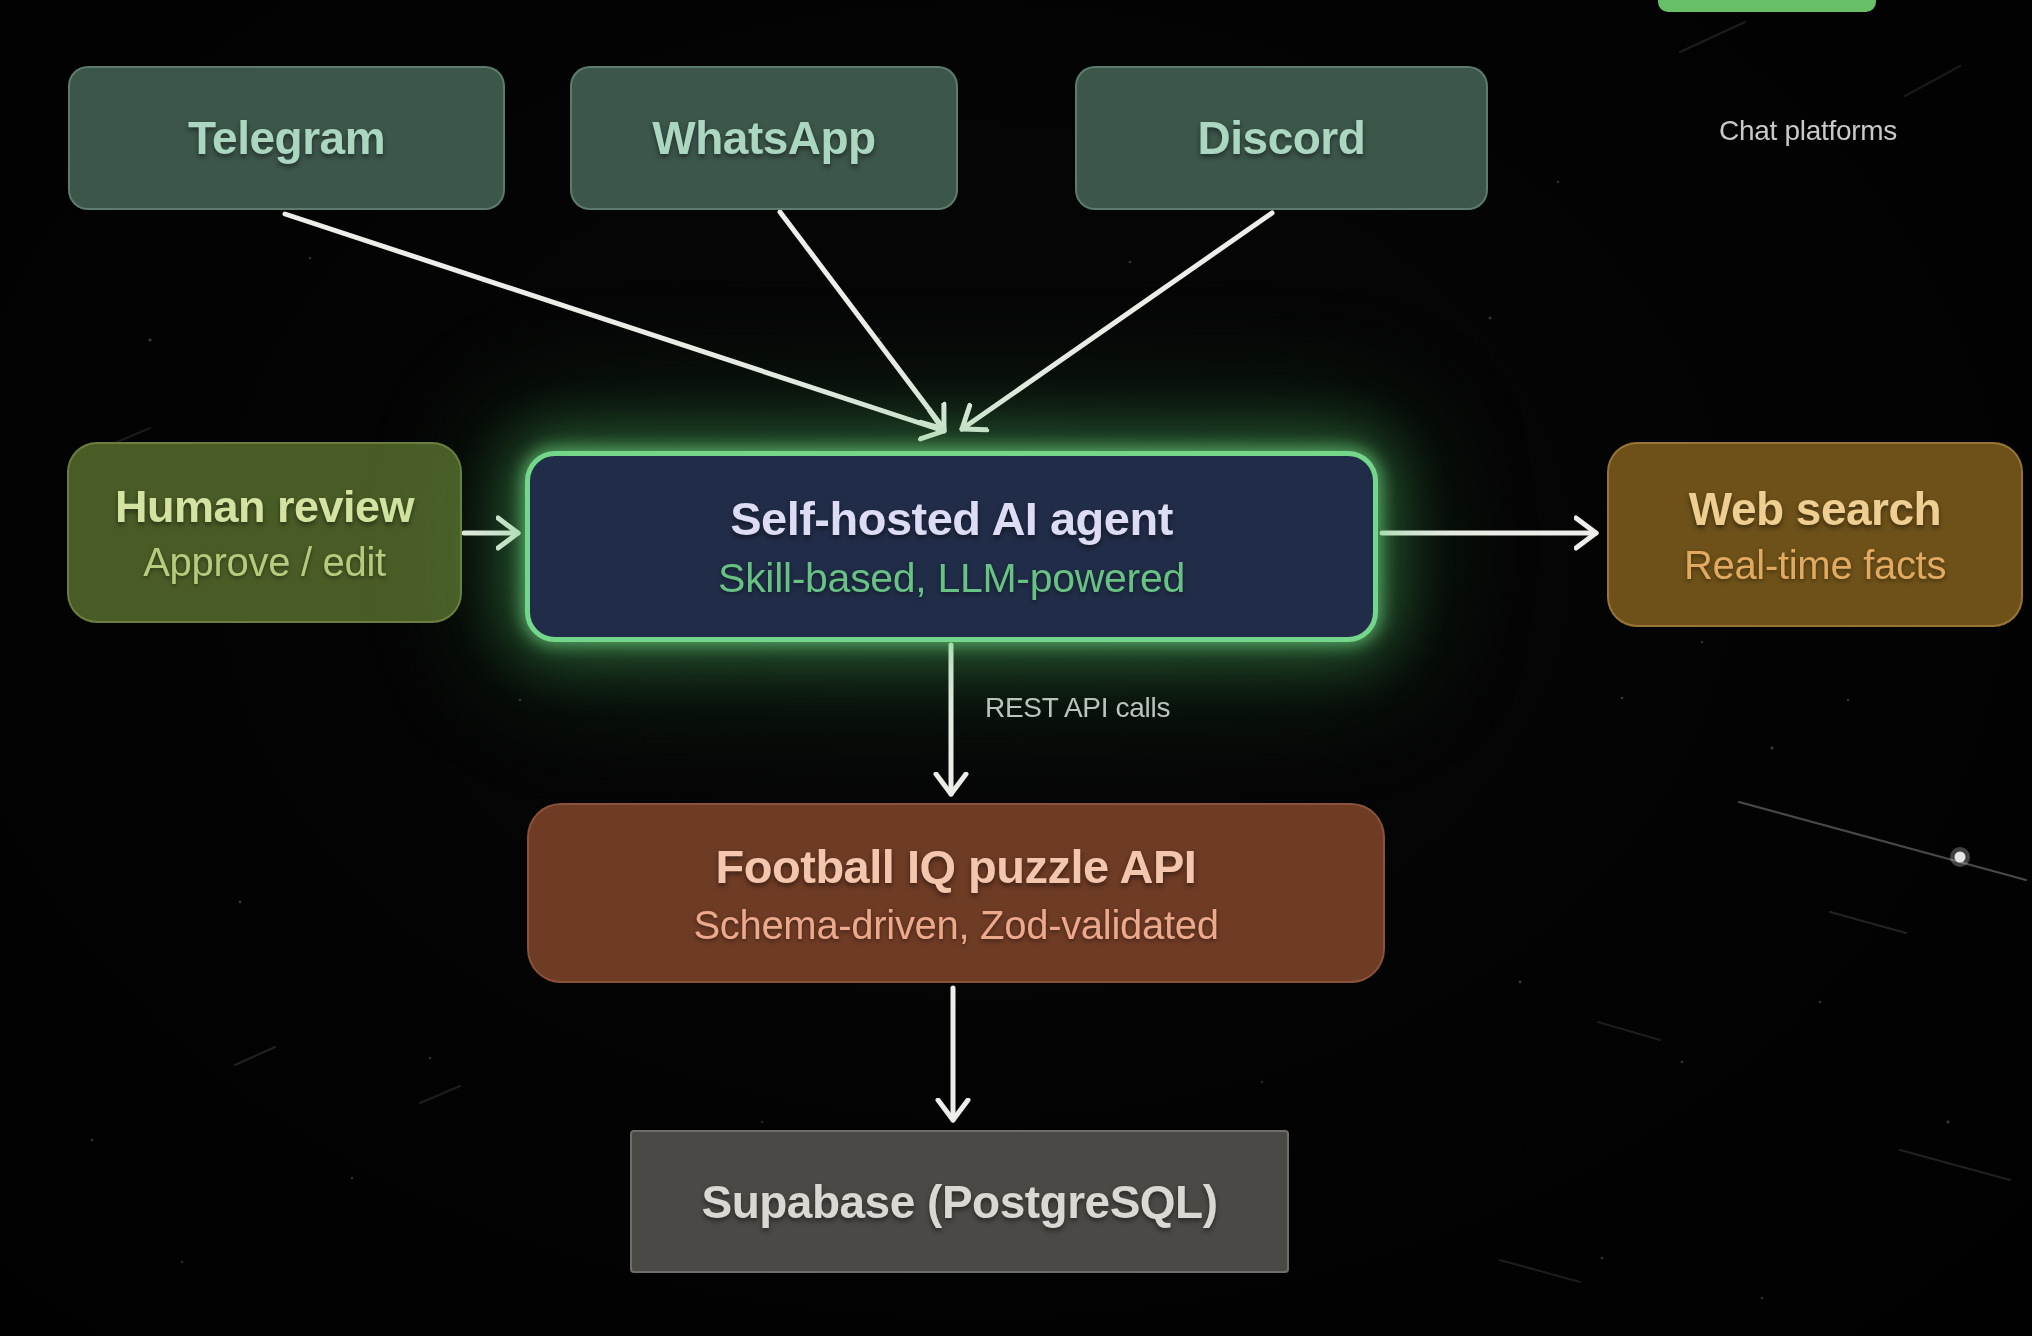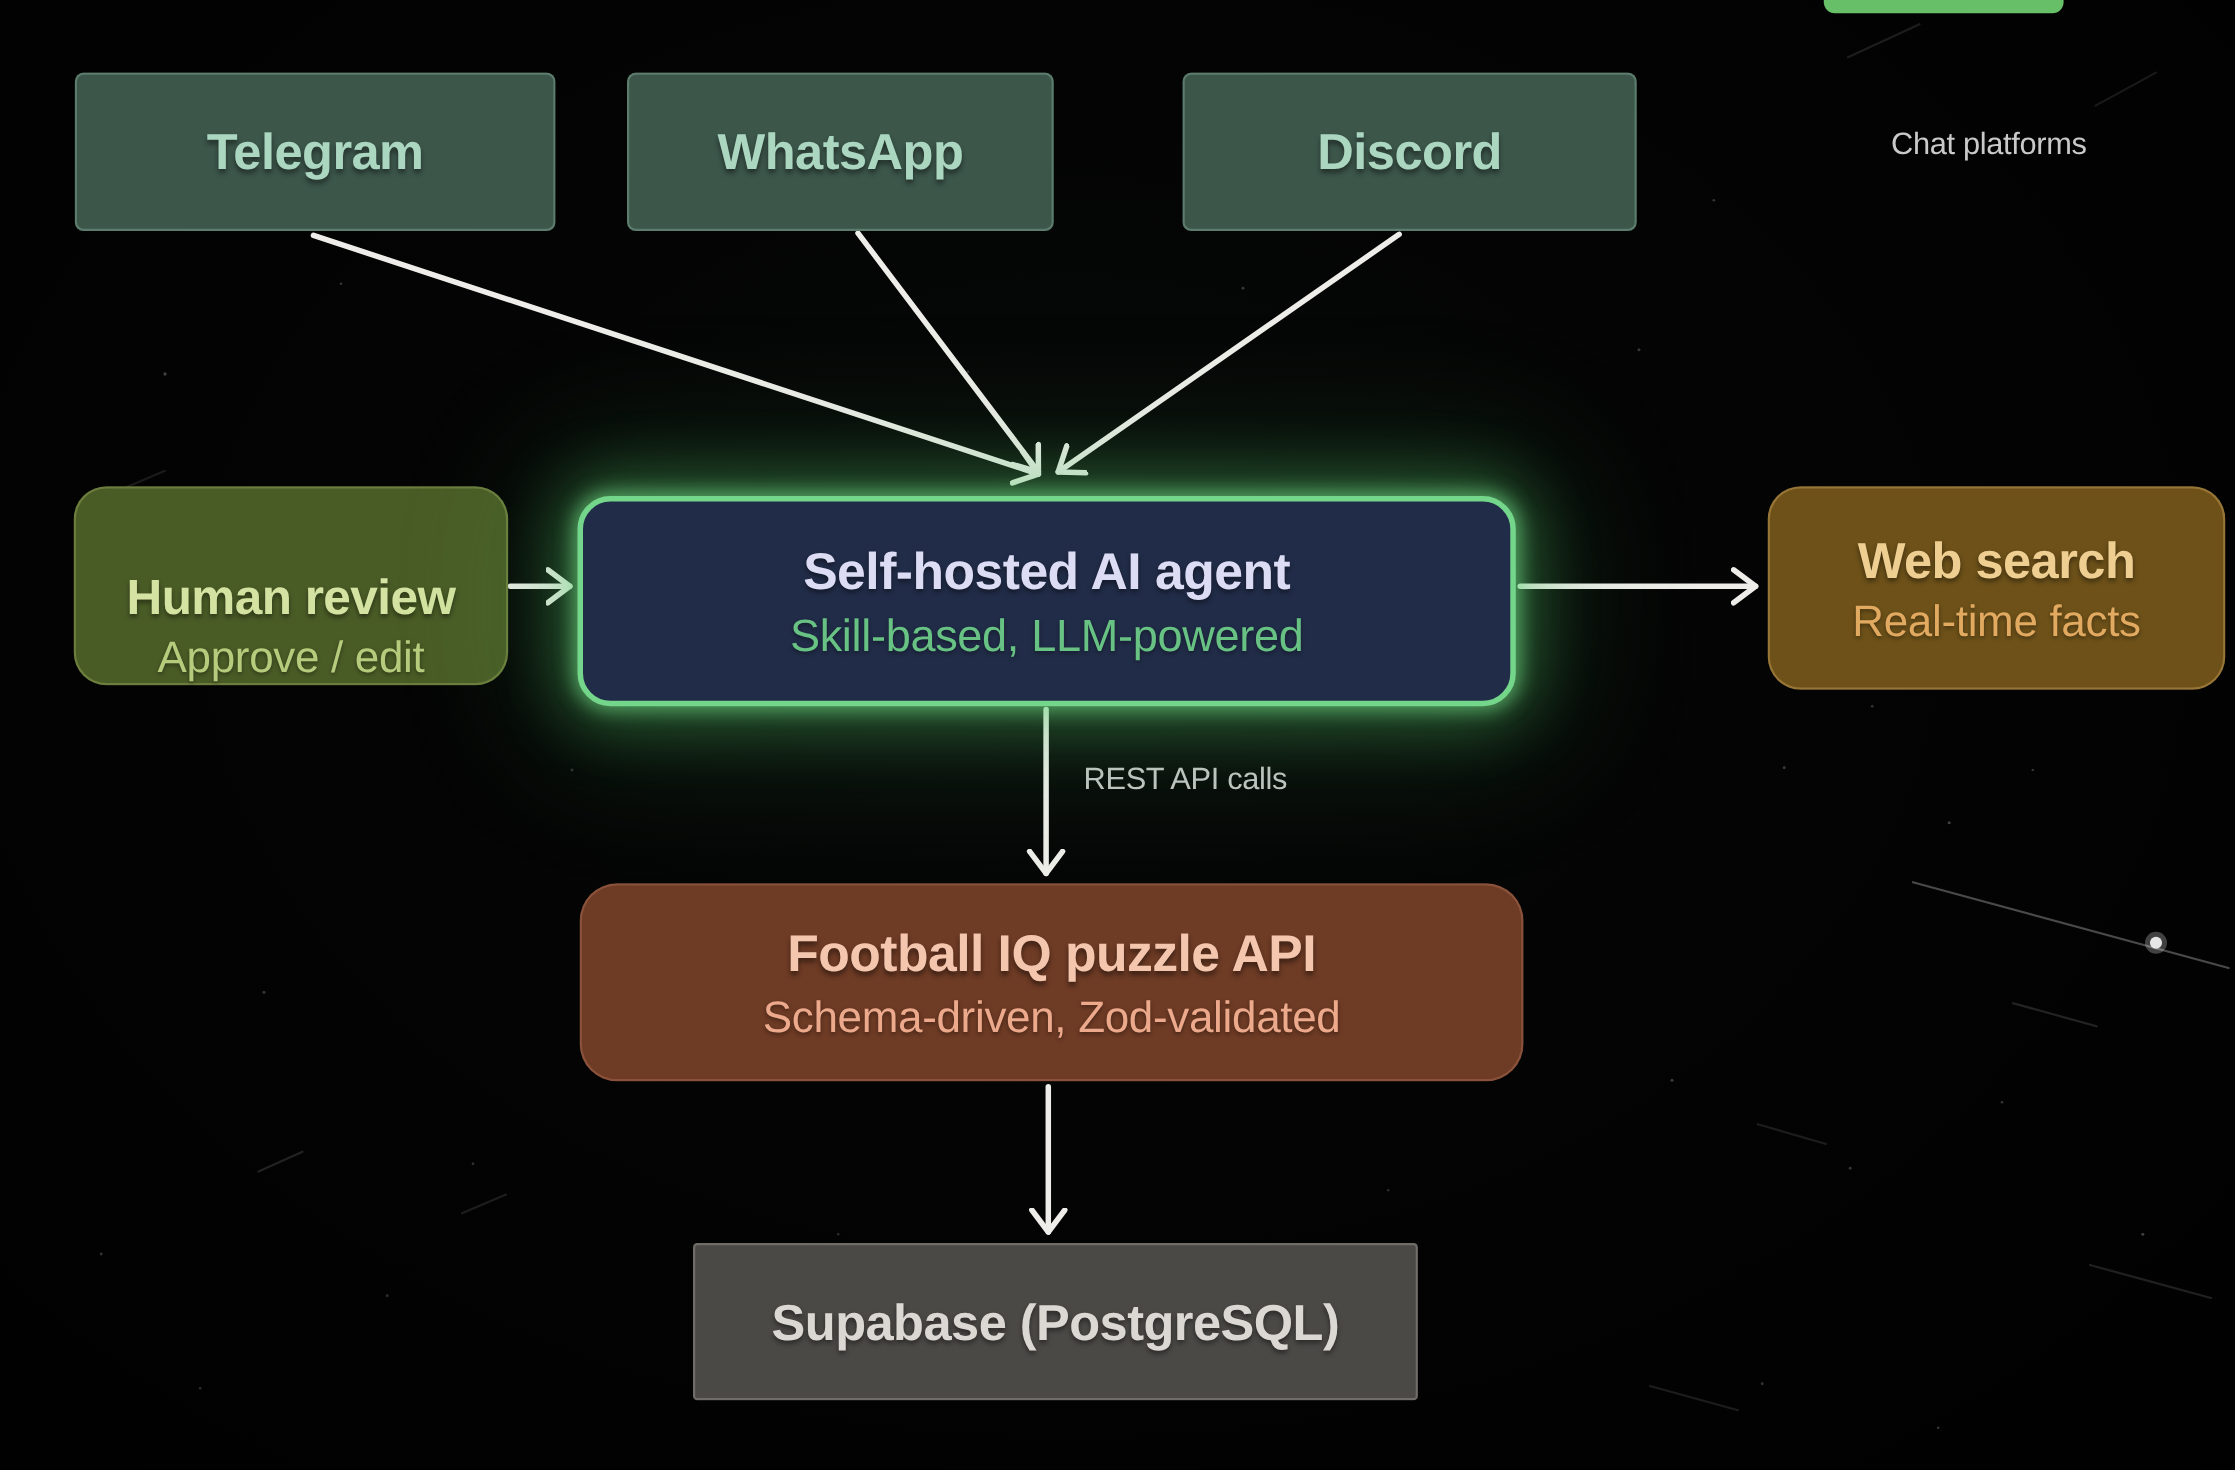--- a/index.html
+++ b/index.html
@@ -29,32 +29,31 @@
 
   
   .chat-node {
     background: #3c564a;
     border: 2px solid rgba(130, 170, 152, 0.45);
     color: #abd6c0;
     font-size: 46px;
     font-weight: bold;
     letter-spacing: -0.5px;
     text-shadow: 0 3px 5px rgba(0,0,0,0.45);
-    border-radius: 8px;
+    border-radius: 20px;
   }
   .n-telegram { left: 68px;  top: 66px; width: 437px; height: 144px; }
   .n-whatsapp { left: 570px; top: 66px; width: 388px; height: 144px; }
   .n-discord  { left: 1075px;top: 66px; width: 413px; height: 144px; }
 
   .n-human {
     left: 67px; top: 442px; width: 395px; height: 181px;
     background: #4a5c26;
     border: 2px solid rgba(142, 158, 84, 0.5);
     gap: 7px;
-    justify-content: flex-end;
   }
   .n-human .title    { color: #d4e3a1; font-size: 45px; }
   .n-human .subtitle { color: #b7cb7d; font-size: 40px; }
 
   .n-agent {
     left: 525px; top: 451px; width: 853px; height: 191px;
     background: #212c48;
     border: 5px solid #74d68a;
     border-radius: 30px;
     gap: 9px;

